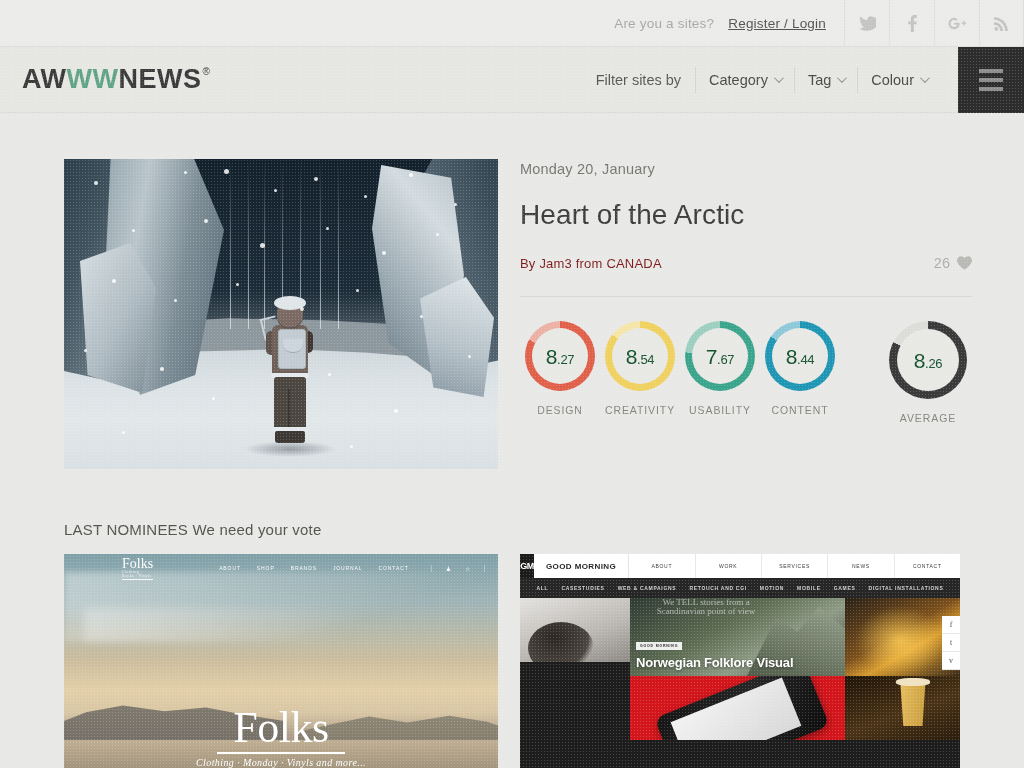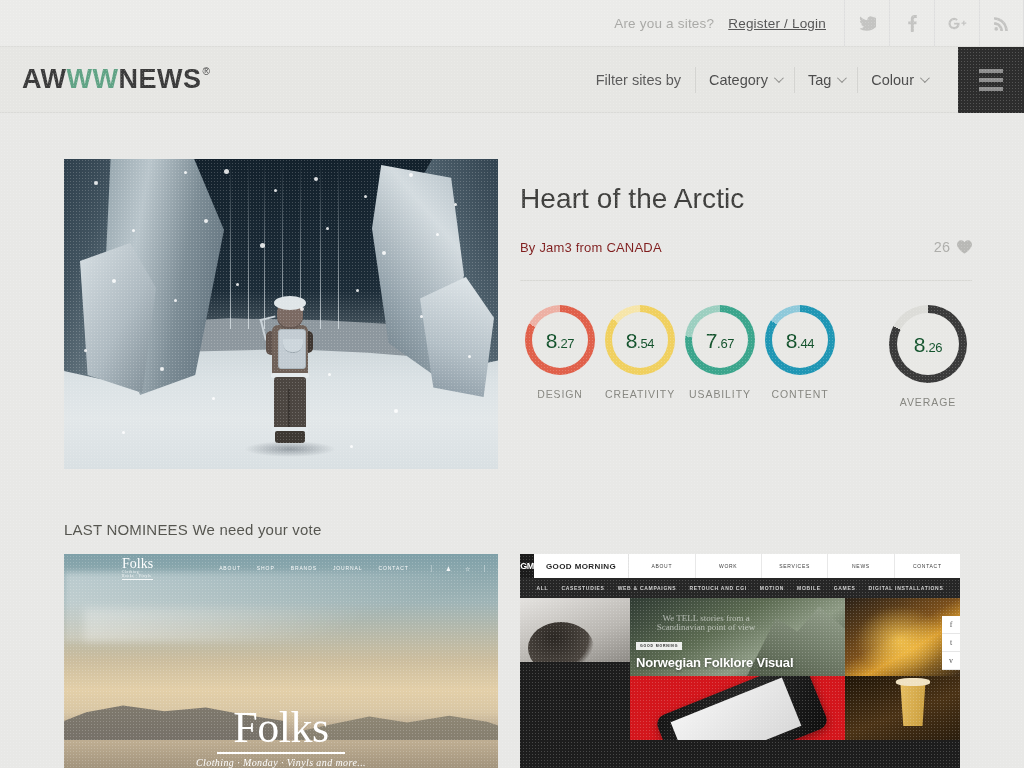--- a/index.html
+++ b/index.html
@@ -301,21 +301,21 @@
     color: #222; font-size: 3.5px; letter-spacing: .8px; padding: 2px 4px; font-weight: bold; }
   .gm-caption { position: absolute; left: 6px; bottom: 6px; color: #fff; font-weight: bold;
     font-size: 13px; letter-spacing: -.2px; text-shadow: 0 1px 3px rgba(0,0,0,.5); white-space: nowrap; }
   .gm-caption.sm { font-size: 13px; }
   .claustro { height: 78px; background: linear-gradient(140deg,#49423a,#23211f 60%,#35302b); }
   .claustro:before { content:''; position:absolute; left: 22px; top: 16px; width: 62px; height: 48px;
     background: radial-gradient(ellipse at 40% 40%, #c9b8a6, #6d6054 60%, rgba(0,0,0,0) 75%); border-radius: 50%; opacity:.8; }
   .norway { height: 78px; background: linear-gradient(150deg,#2f3b33,#5c6b52 40%,#8d9a84 65%,#3a4438); }
   .norway:before { content:''; position: absolute; right: -10px; top: 4px; width: 120px; height: 74px;
     background: linear-gradient(200deg,#9aa692,#4d5845); clip-path: polygon(10% 100%,34% 22%,52% 40%,70% 6%,100% 48%,100% 100%); }
-  .norway-type { position: absolute; left: 16px; top: 16px; width: 120px; color: rgba(255,255,255,.55);
+  .norway-type { position: absolute; left: 16px; top: 0; width: 120px; color: rgba(255,255,255,.55);
     font-family: "Liberation Serif", serif; font-size: 9px; line-height: 1.05; text-align: center; }
   .gold { flex: 1; background: linear-gradient(150deg,#2a2117,#7a4f1c 45%,#d79a2e 62%,#3a2a18 100%); position: relative; overflow: hidden; }
   .gold:before { content:''; position: absolute; left: 10px; top: 8px; width: 90px; height: 70px;
     background: radial-gradient(ellipse at 50% 50%, rgba(255,206,84,.85), rgba(255,170,40,0) 70%); filter: blur(2px); }
   .sketch { height: 64px; background: linear-gradient(160deg,#e4e2df,#b9b6b1 60%,#8d8a85); position: relative; overflow: hidden; }
   .sketch:before { content:''; position: absolute; left: 8px; bottom: -12px; width: 66px; height: 52px;
     background: radial-gradient(ellipse at 40% 30%, #2b2723, #4b453f 60%, rgba(0,0,0,0) 72%); border-radius: 50%; }
   .redphone { height: 64px; background: #d3161c; position: relative; overflow: hidden; }
   .redphone:before { content:''; position: absolute; left: 32px; top: 10px; width: 160px; height: 72px;
     background: linear-gradient(135deg,#151515 0%,#262626 48%,#0e0e0e 100%);
@@ -458,20 +458,21 @@
           <i style="left:148px;top:238px;width:3px;height:3px"></i>
           <i style="left:264px;top:214px;width:3px;height:3px"></i>
           <i style="left:330px;top:250px;width:4px;height:4px"></i>
           <i style="left:404px;top:196px;width:3px;height:3px"></i>
           <i style="left:58px;top:272px;width:3px;height:3px"></i>
           <i style="left:286px;top:286px;width:3px;height:3px"></i>
         </div>
       </div>
 
       <div class="meta">
+        <div class="meta-date">Monday 20, January</div>
         <h1 class="meta-title">Heart of the Arctic</h1>
         <div class="meta-by-row">
           <div class="meta-by">By Jam3 from CANADA</div>
           <div class="likes">
             <span>26</span>
             <svg width="15" height="14" viewBox="0 0 20 18">
                 <path d="M10 18S0 11.7 0 5.8C0 2.6 2.4 0 5.4 0c2 0 3.6 1.1 4.6 2.7C11 1.1 12.6 0 14.6 0 17.6 0 20 2.6 20 5.8 20 11.7 10 18 10 18z"></path>
               </svg>
           </div>
         </div>

